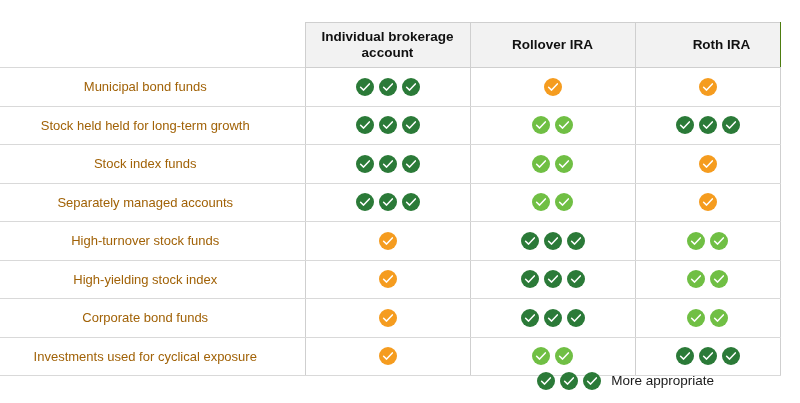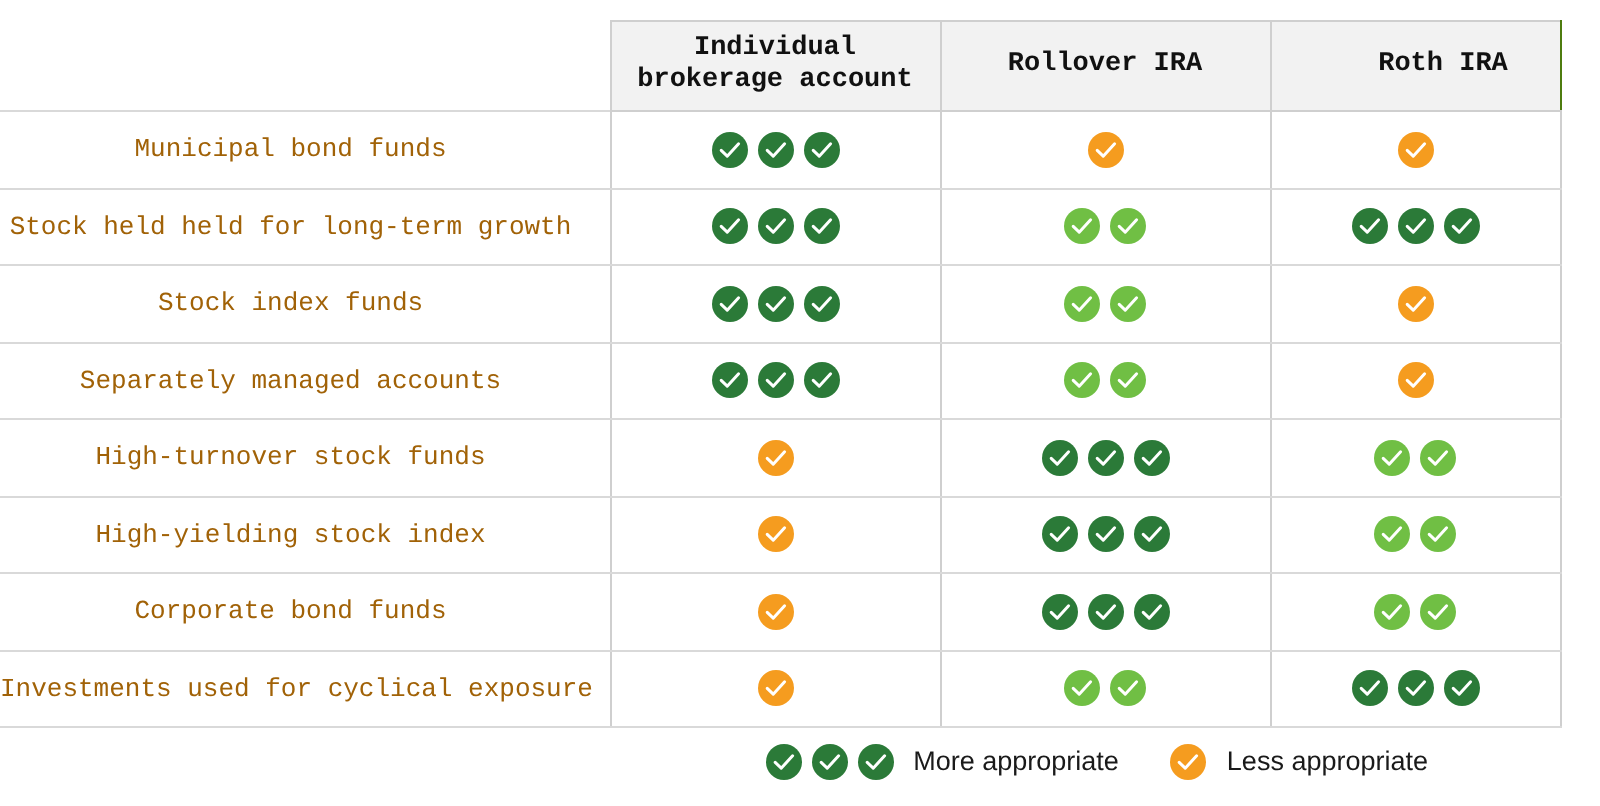--- a/index.html
+++ b/index.html
@@ -19,25 +19,24 @@
     position: relative;
     width: 800px;
     height: 403px;
     background: #ffffff;
   }
 
   
   table.matrix {
     position: absolute;
     left: 0px;
-    top: 10px;
+    top: 22px;
     width: 780px;
     border-collapse: collapse;
     table-layout: fixed;
-    font-family: Liberation Mono, monospace;
   }
 
   col.c-label  { width: 305px; }
   col.c-col    { width: 165px; }
   col.c-col2   { width: 165px; }
   col.c-col3   { width: 145px; }
 
   table.matrix th,
   table.matrix td {
     padding: 0;
@@ -603,26 +602,15 @@
           </span>
           <span class="chk">
             <svg viewBox="0 0 18 18" xmlns="http://www.w3.org/2000/svg">
               <circle cx="9" cy="9" r="9" fill="#2b7a38"></circle>
               <path d="M4.6 9.2 L7.6 12.1 L13.3 5.9" fill="none" stroke="#ffffff" stroke-width="1.5" stroke-linecap="round" stroke-linejoin="round"></path>
             </svg>
           </span>
         </div>
         <span class="legend-label">More appropriate</span>
       </div>
-      <div class="legend-item">
-        <div class="legend-icons">
-          <span class="chk">
-            <svg viewBox="0 0 18 18" xmlns="http://www.w3.org/2000/svg">
-              <circle cx="9" cy="9" r="9" fill="#f59c1f"></circle>
-              <path d="M4.6 9.2 L7.6 12.1 L13.3 5.9" fill="none" stroke="#ffffff" stroke-width="1.5" stroke-linecap="round" stroke-linejoin="round"></path>
-            </svg>
-          </span>
-        </div>
-        <span class="legend-label">Less appropriate</span>
-      </div>
     </div>
 
 </div>
 
 </body></html>

